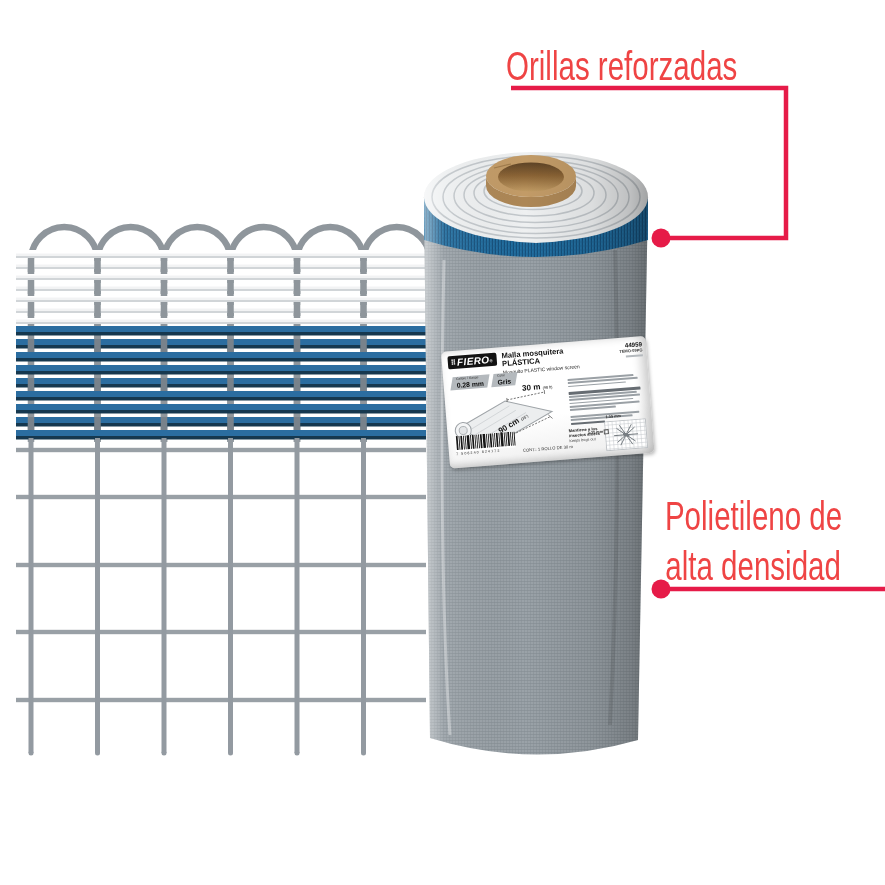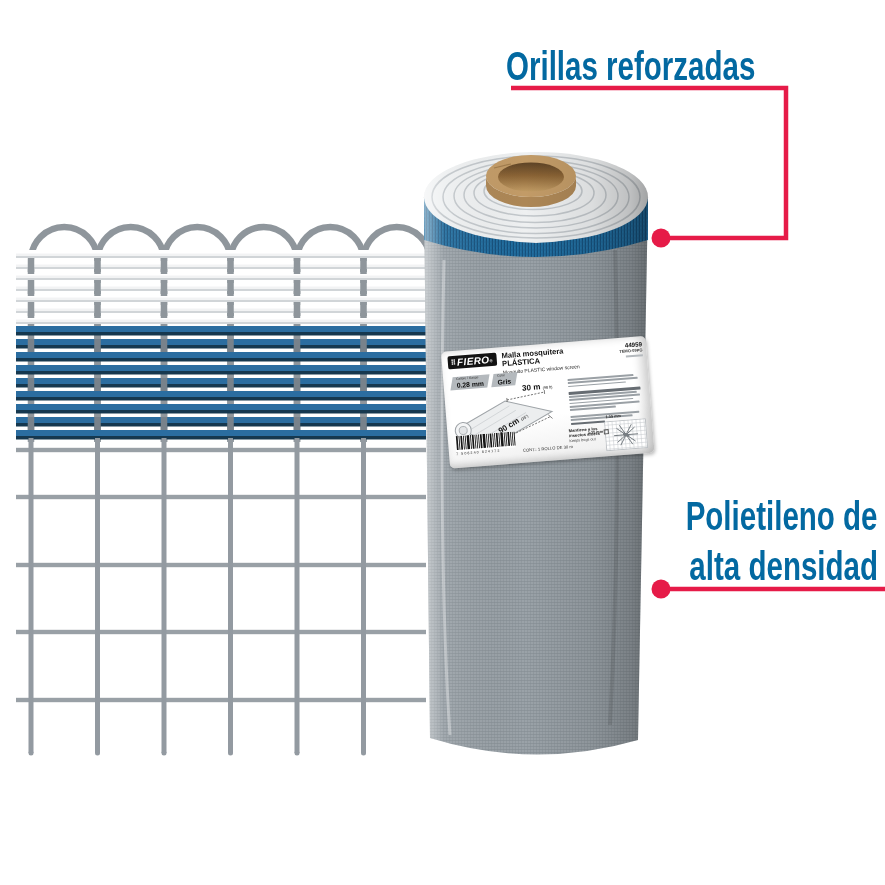--- a/index.html
+++ b/index.html
@@ -2,23 +2,23 @@
 <html style="--accent: #e61b48;"><head>
 <meta charset="utf-8">
 <style>
   html,body{margin:0;padding:0;}
   body{width:885px;height:885px;position:relative;background:#fff;overflow:hidden;
        font-family:"Liberation Sans",sans-serif;}
   .abs{position:absolute;}
   svg{display:block;}
 
   
-  .headline{font-weight:bold;color:#0369a1;font-size:41px;line-height:50px;white-space:nowrap;}
+  .headline{font-weight:normal;color:#ef4444;font-size:41px;line-height:50px;white-space:nowrap;}
   .cond{display:inline-block;transform:scaleX(.72);transform-origin:0 50%;}
-  #headline2{text-align:right;}
+  #headline2{text-align:center;}
   #headline2 .cond{transform-origin:100% 50%;}
 
   
   #callout-overlay{left:0;top:0;pointer-events:none;z-index:50;}
   .callout-line{fill:none;stroke:var(--accent,#e61b48);stroke-width:4.5;}
   .callout-dot{fill:var(--accent,#e61b48);}
 
   
   #label{left:441px;top:352px;width:205px;height:117px;z-index:30;
          transform:rotate(-4.5deg);transform-origin:0 0;border-radius:5px;

